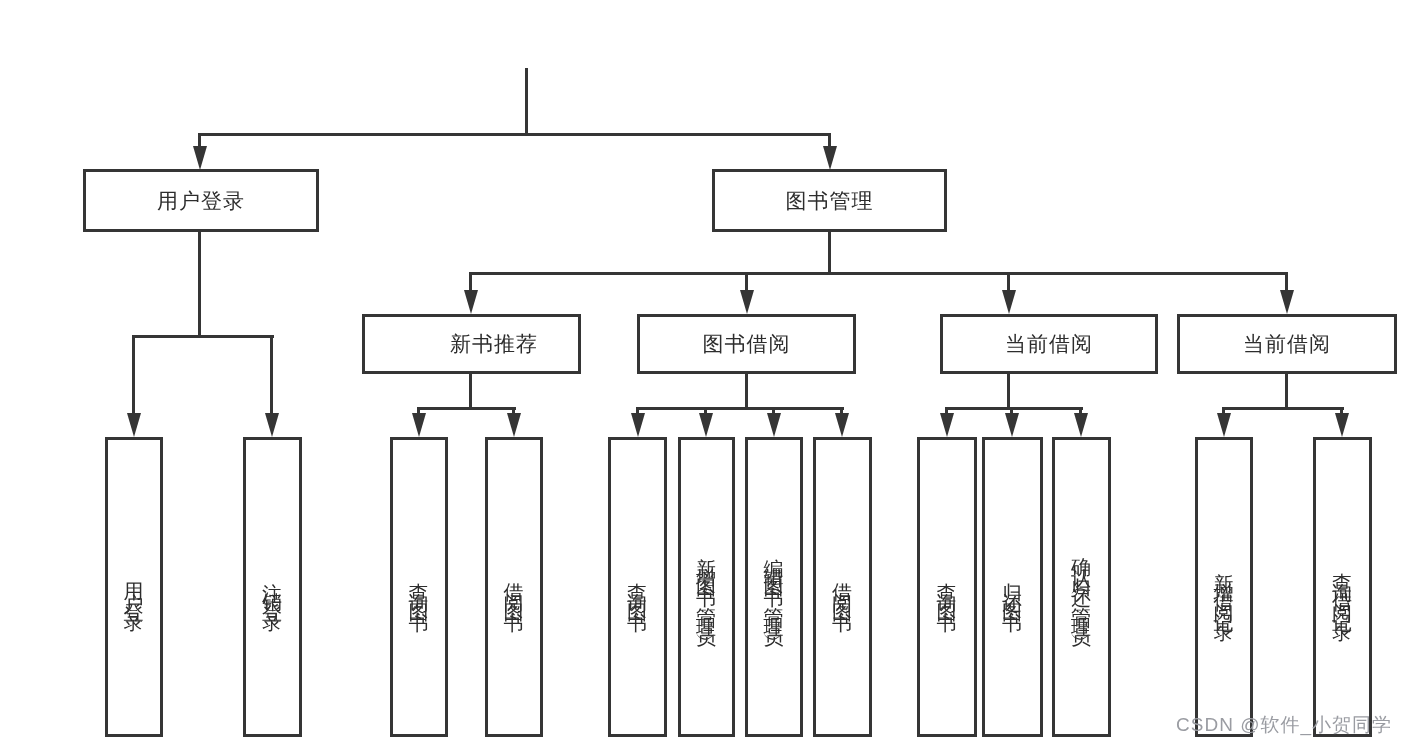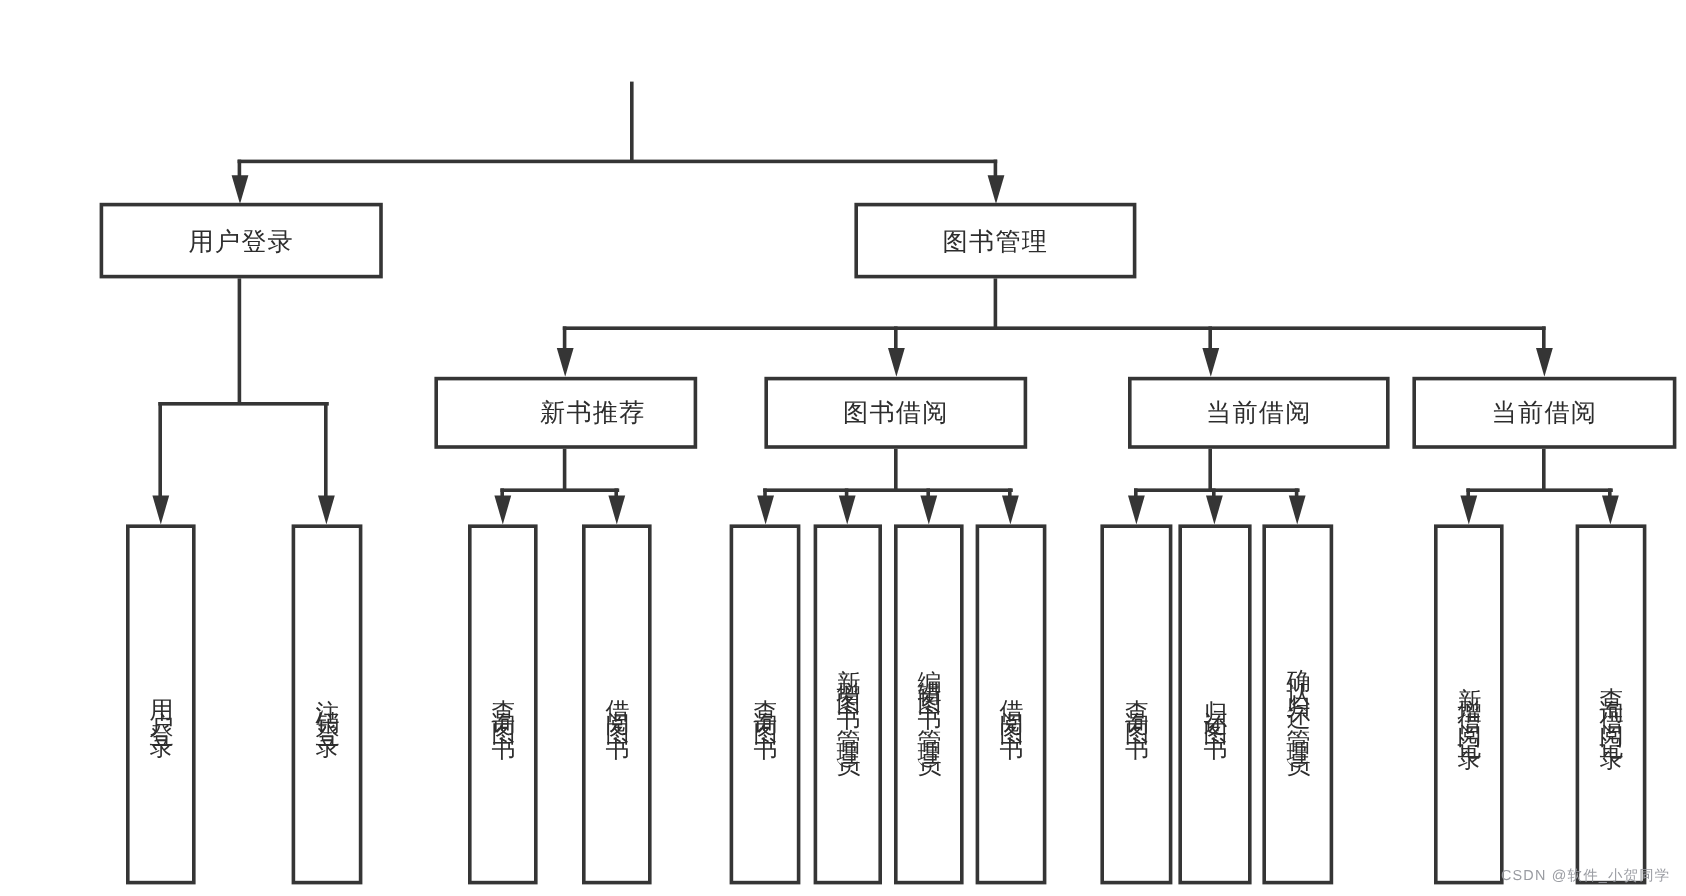--- a/index.html
+++ b/index.html
@@ -39,21 +39,21 @@
   .hline{position:absolute;height:3px;background:var(--line);}
   .tri{
     position:absolute;width:0;height:0;
     border-left:7px solid transparent;
     border-right:7px solid transparent;
     border-top:24px solid var(--line);
   }
   .watermark{
     position:absolute;
     right:13px;bottom:9px;
-    font-size:12px;
+    font-size:19px;
     color:var(--watermark);
     letter-spacing:1px;
     white-space:nowrap;
   }
 </style>
 </head>
 <body>
 
 <div class="stage">
 

